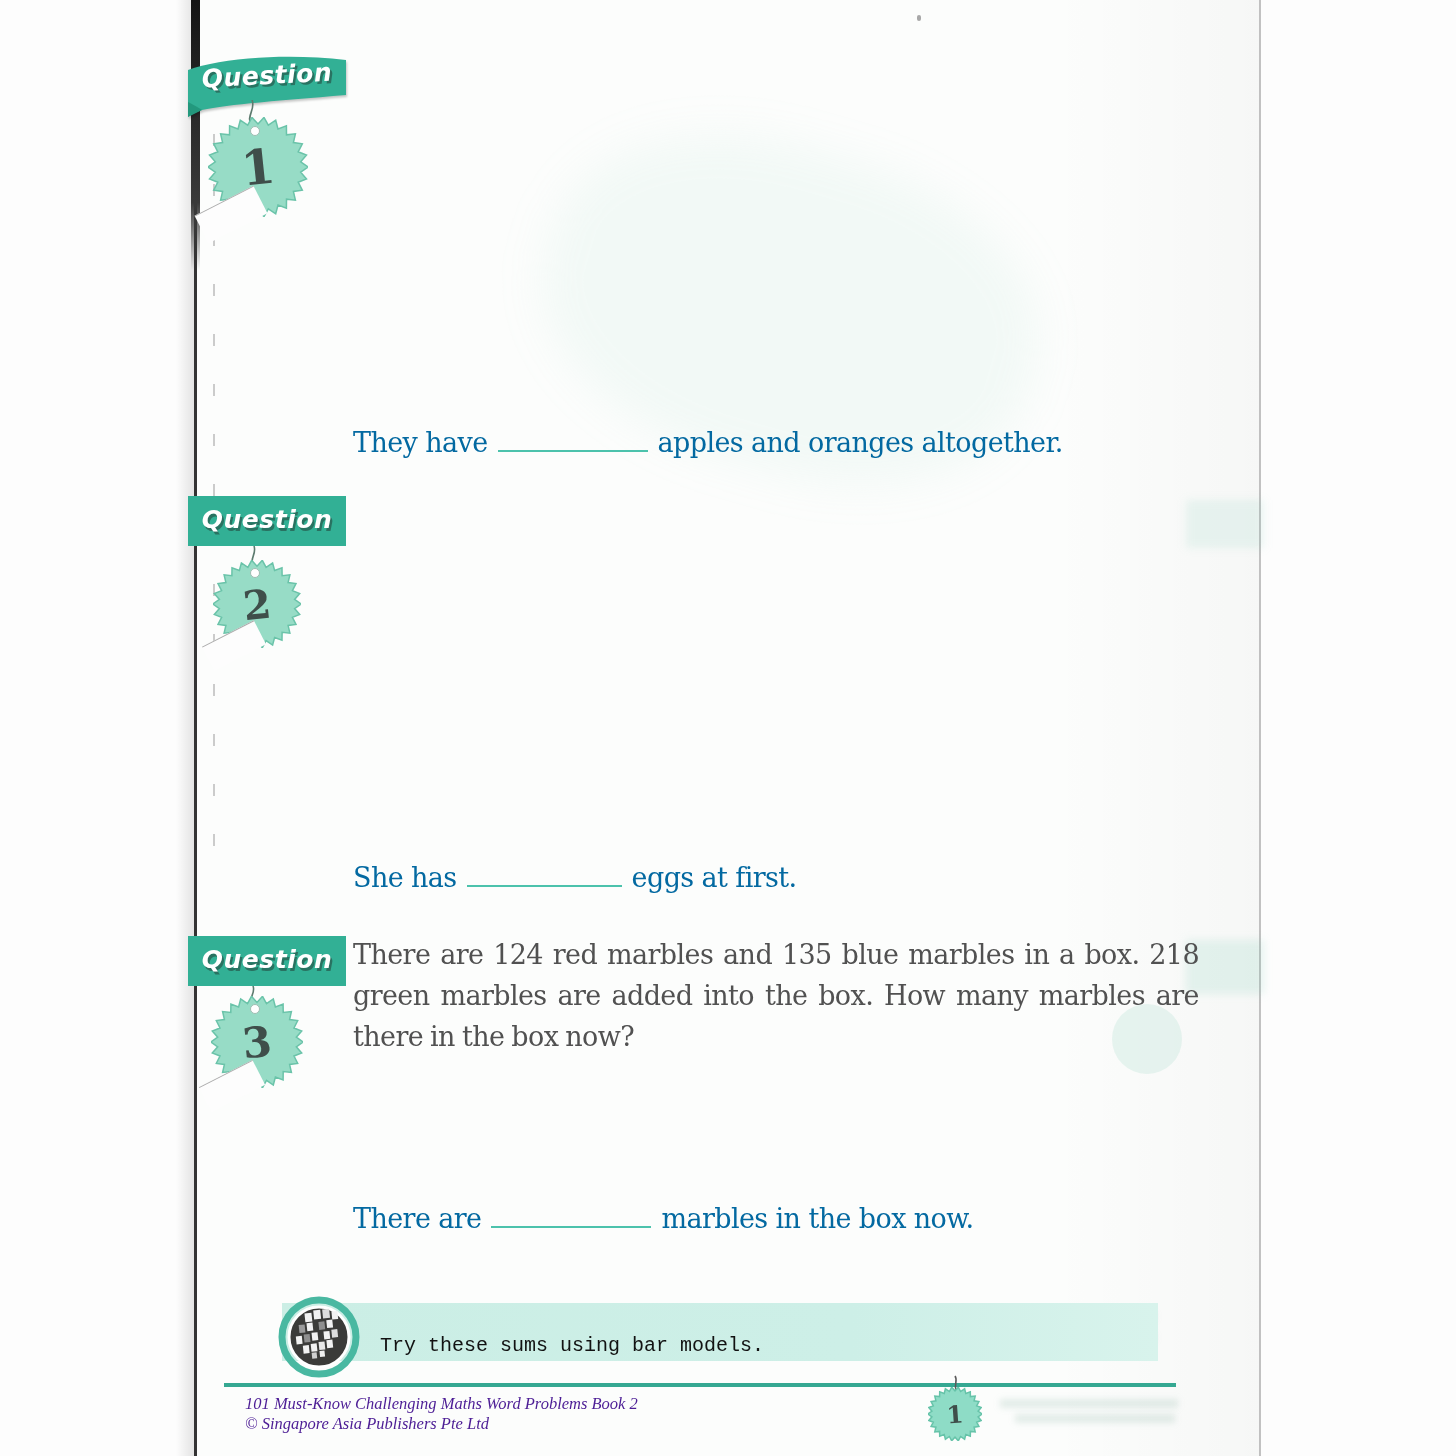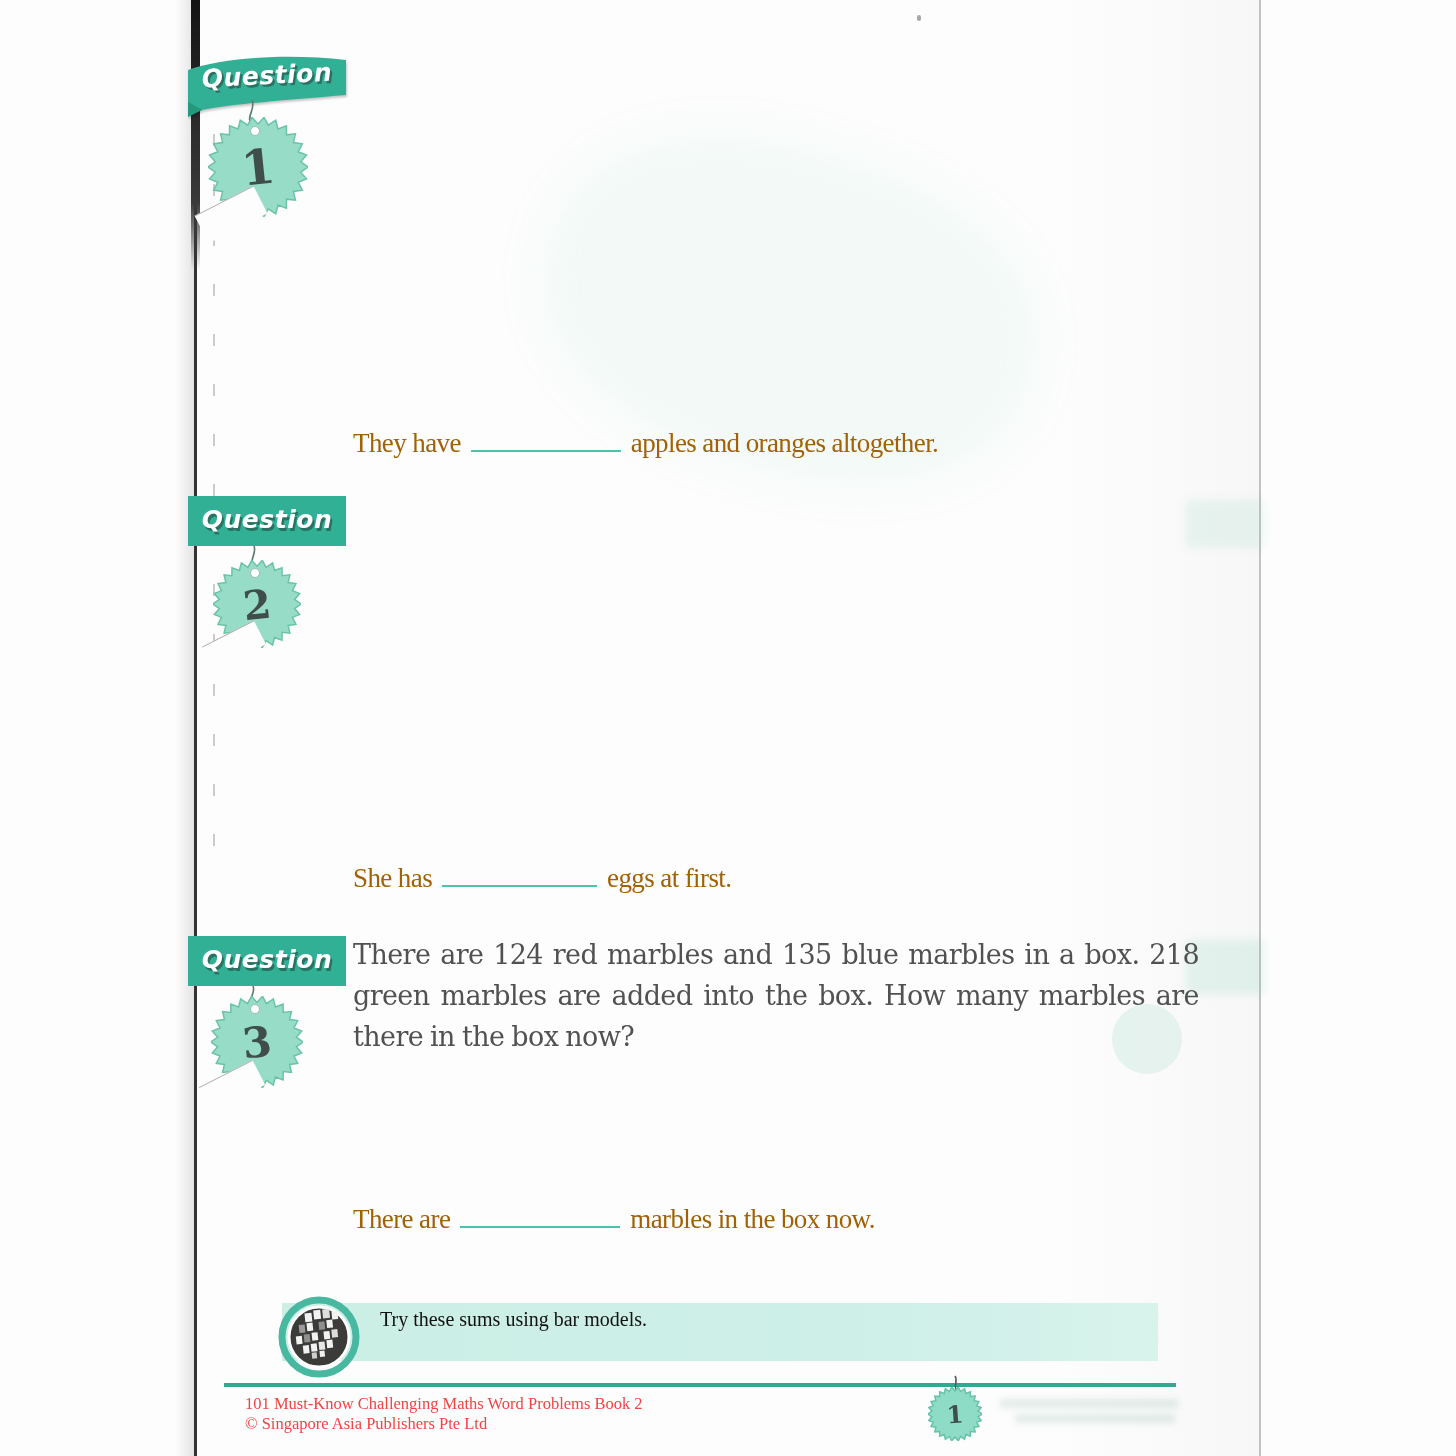--- a/index.html
+++ b/index.html
@@ -46,36 +46,36 @@
              transform:rotate(-6deg);}
   .badge-hole{position:absolute;width:10px;height:10px;border-radius:50%;
               background:#ffffff;border:1.5px solid #9fbdb2;box-sizing:border-box;}
   .badge-fold{position:absolute;background:#fdfdfd;border-top:1.5px solid #ababab;
               transform:rotate(-27deg);}
   .string{position:absolute;}
   
   .qtext{position:absolute;left:353px;width:846px;font-size:27px;line-height:41px;
          color:#515151;text-align:justify;letter-spacing:-.6px;word-spacing:-1px;}
   .answer{position:absolute;left:353px;width:880px;font-size:27px;line-height:40px;
-          color:#a16207;letter-spacing:-.6px;white-space:nowrap;font-family:Liberation Serif, serif;}
+          color:#0369a1;letter-spacing:-.6px;white-space:nowrap;}
   .blank{display:inline-block;border-bottom:2.5px solid #4cc2ac;height:1em;
          vertical-align:baseline;margin:0 10px;}
   
   .tip-band{position:absolute;left:282px;top:1303px;width:876px;height:58px;
             background:linear-gradient(90deg,#cbeee5,#cdefe7 65%,#d8f3ec);}
   .tip-icon{position:absolute;left:276px;top:1294px;}
-  .tip-text{position:absolute;left:380px;font-family:Liberation Serif, serif;
-            font-size:20px;color:#121212;}
+  .tip-text{position:absolute;left:380px;font-family:Liberation Mono, monospace;
+            font-size:20px;color:#121212;margin-top:26px;}
   .tip-line1{top:1308px;}
   .tip-line2{top:1334px;}
   .tip-url{color:#35b49c;text-decoration:none;}
   
   .divider{position:absolute;left:224px;top:1383px;width:952px;height:4px;background:#35a892;}
   .footer{position:absolute;left:245px;top:1394px;font-family:"Liberation Serif", serif;
-          font-size:16.5px;line-height:20px;color:#ef4444;}
+          font-size:16.5px;line-height:20px;color:#4c1d95;font-style:italic;}
   .page-badge{position:absolute;left:928px;top:1387px;width:54px;height:54px;}
   .page-badge .badge-num{font-size:24px;transform:rotate(-4deg);}
   .hook{position:absolute;left:948px;top:1374px;}
 </style>
 </head>
 <body>
 
 <div class="canvas">
 
   <div class="page"></div>

